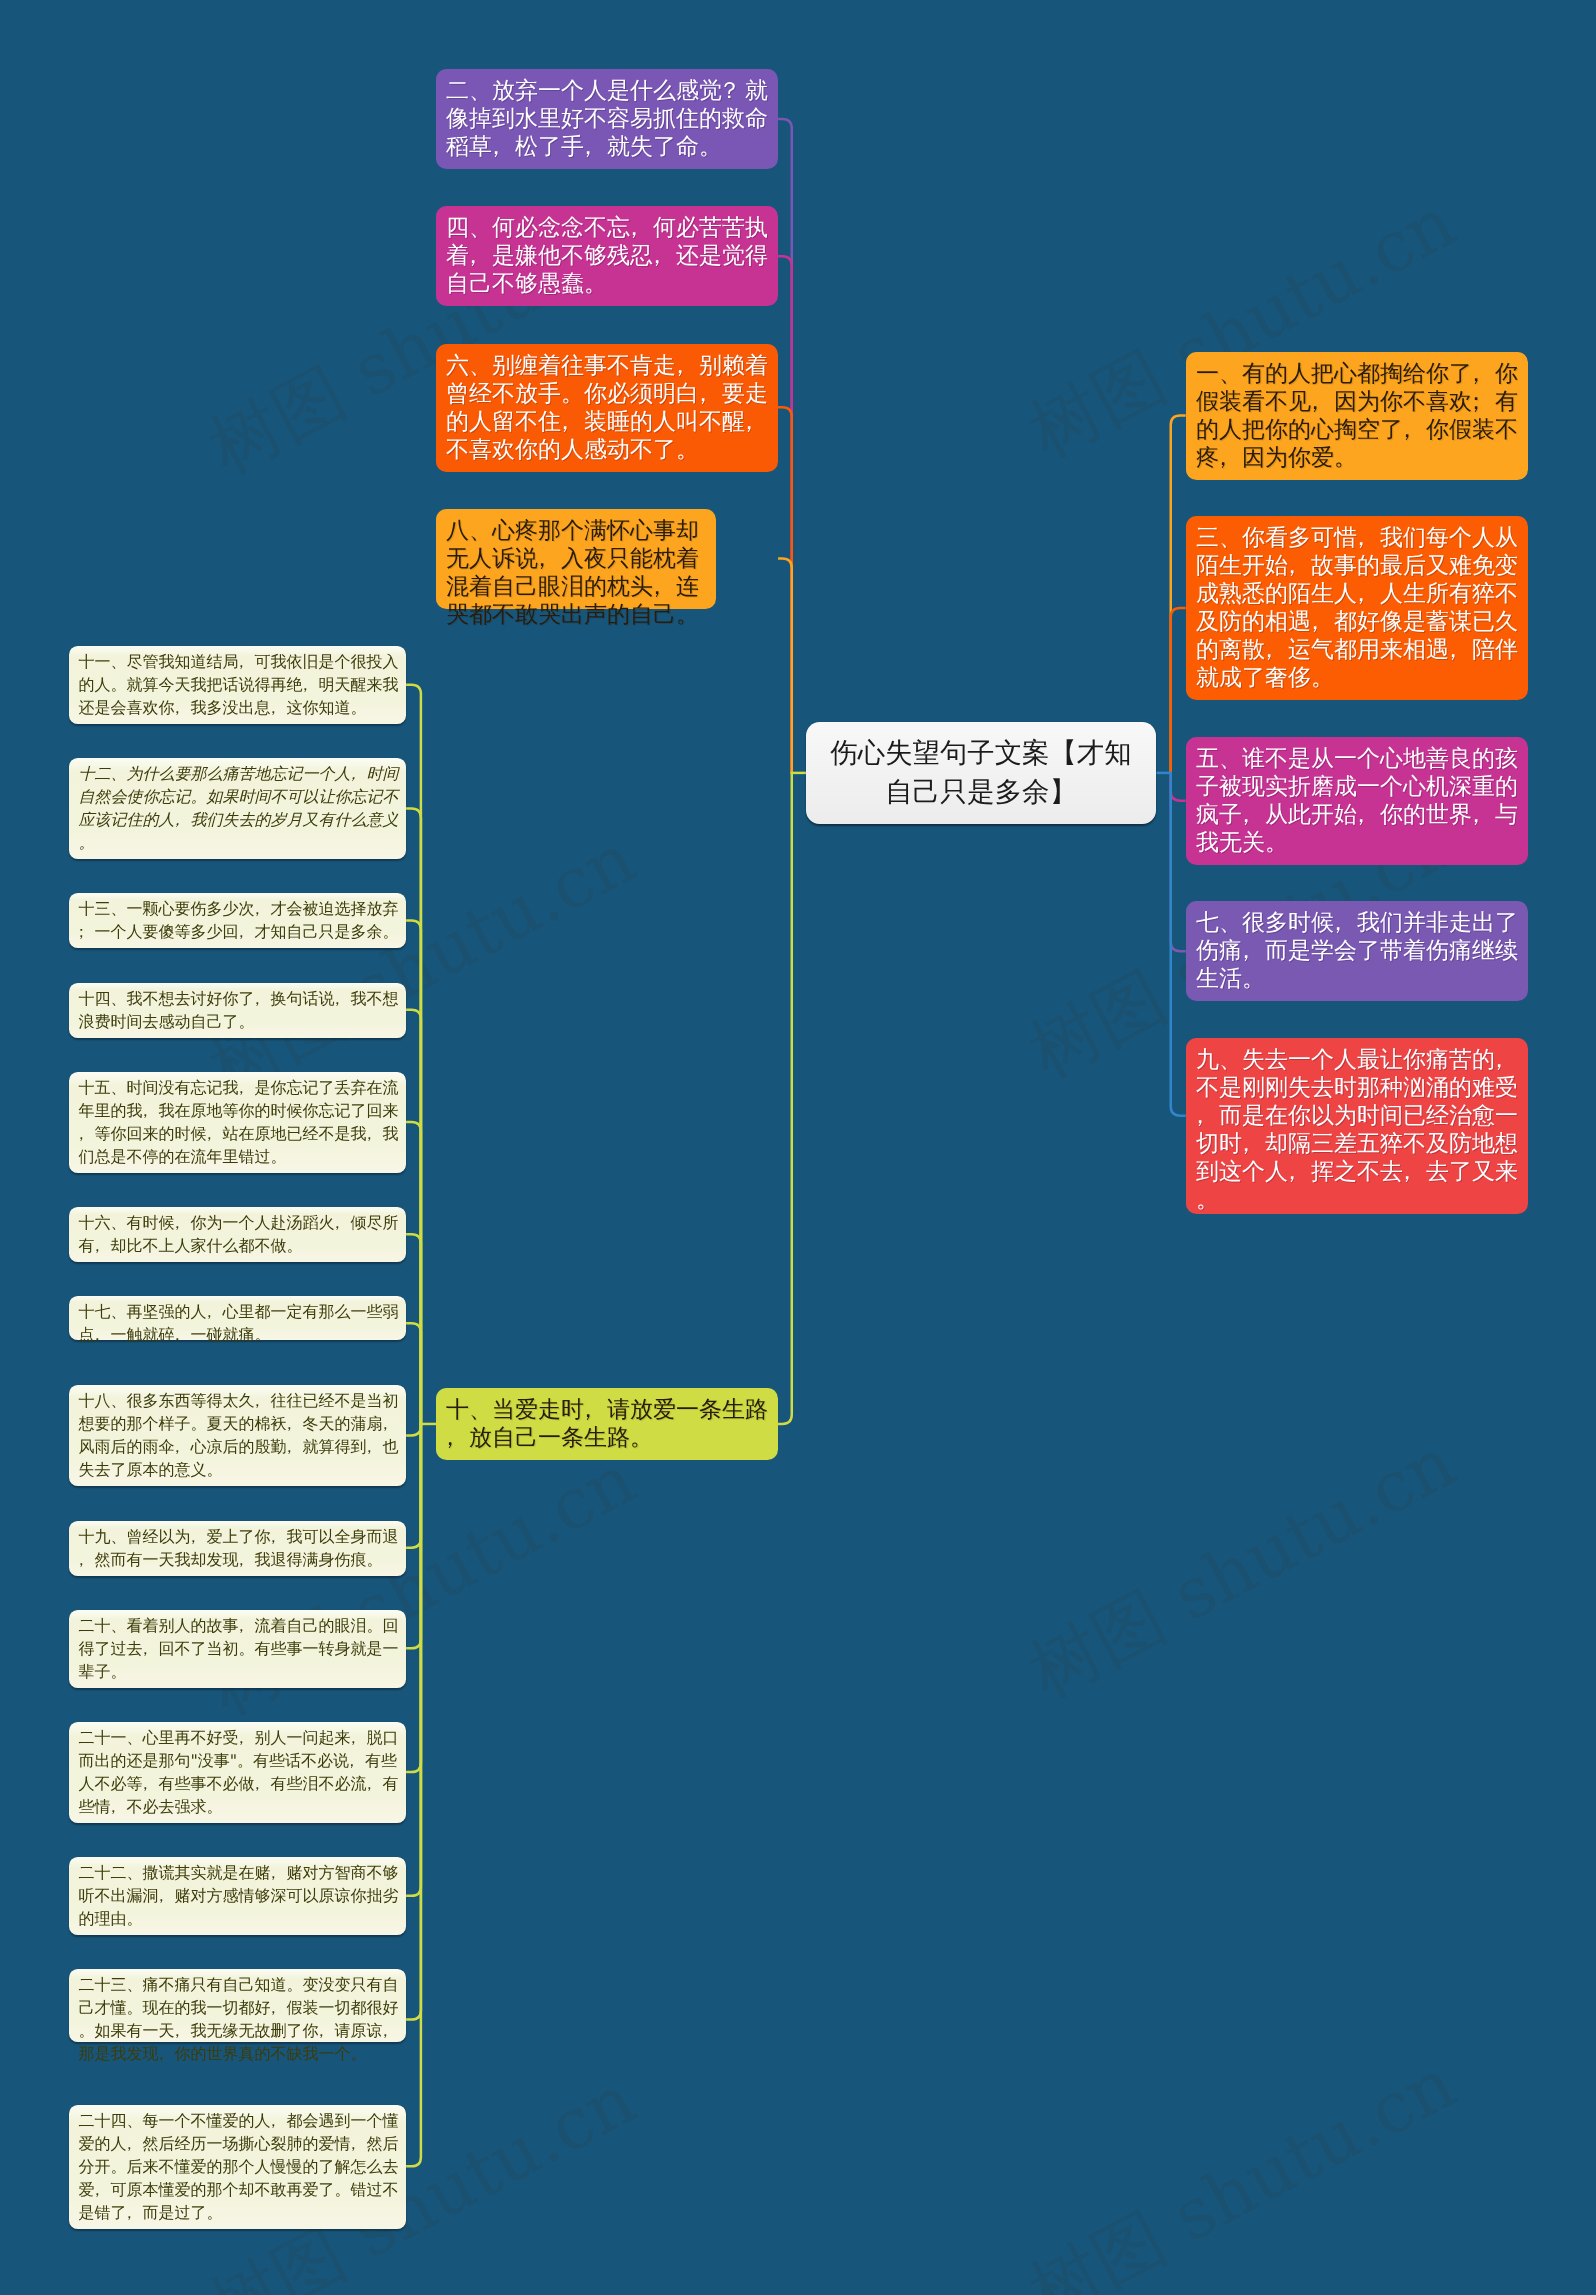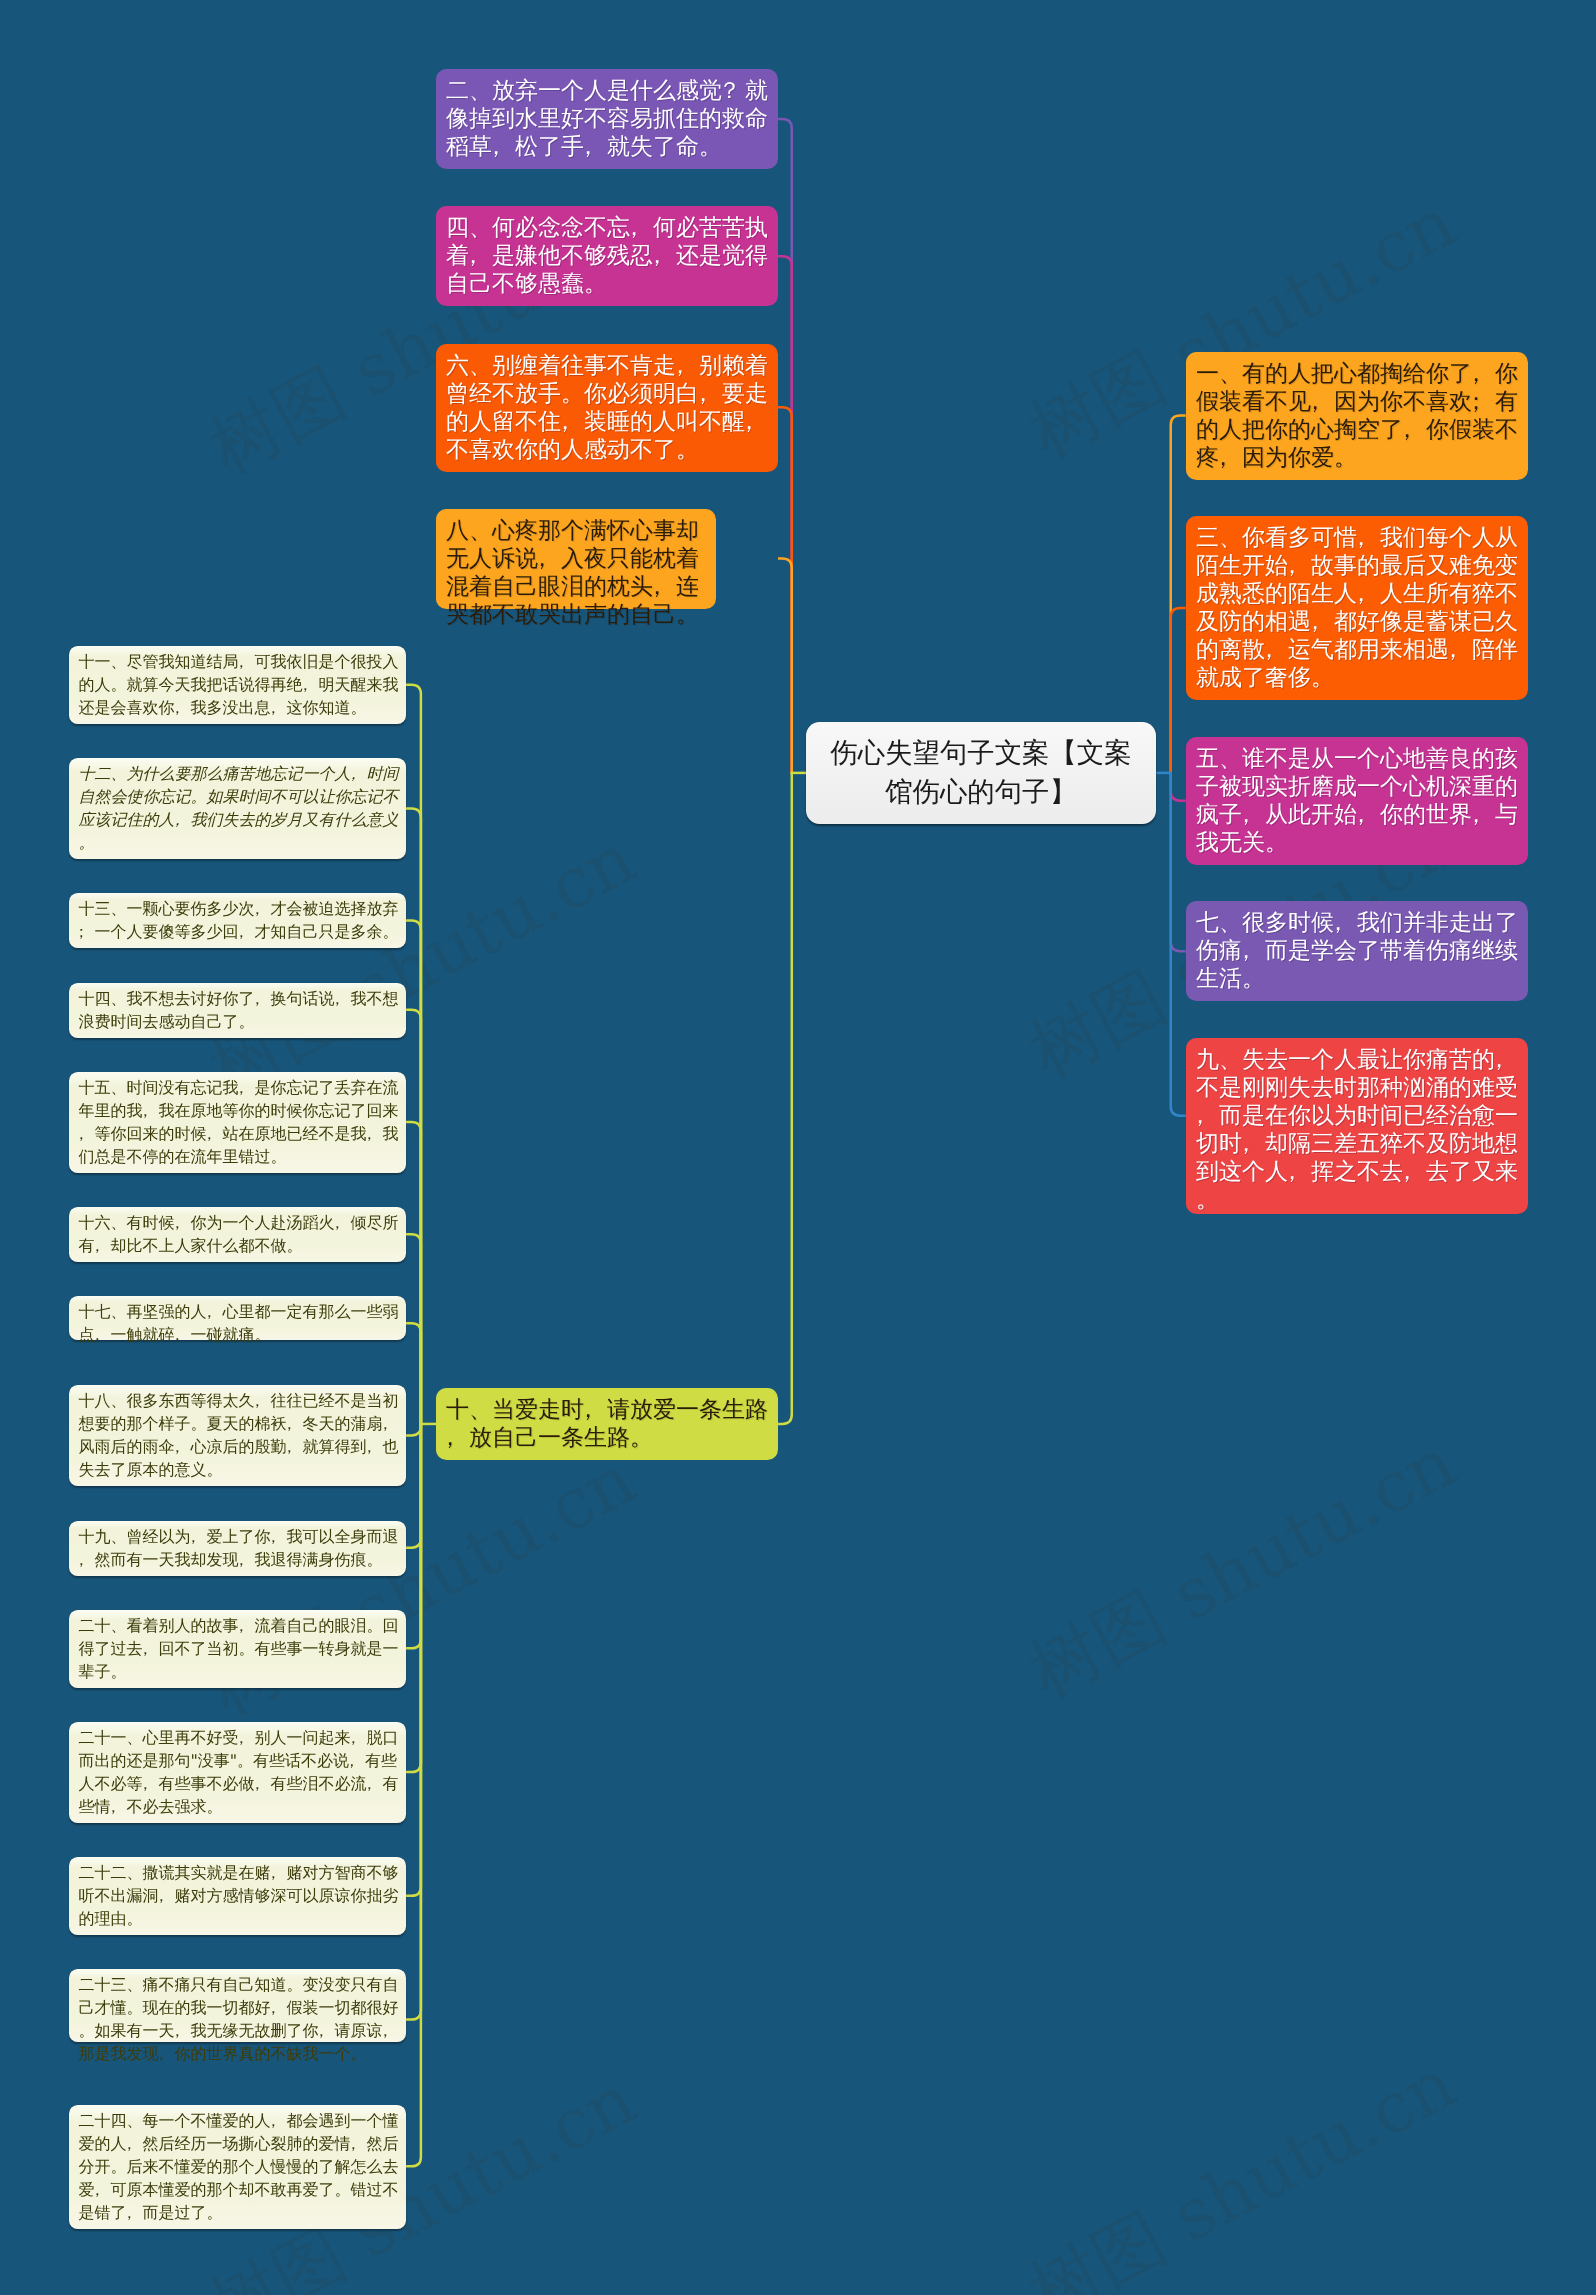--- a/index.html
+++ b/index.html
@@ -118,16 +118,16 @@
 <div class="node leaf" style="left:69px;top:1296px;width:337px;height:44px;">十七、再坚强的人<span class="punct p-mid">，</span>心里都一定有那么一些弱点<span class="punct p-mid">，</span>一触就碎<span class="punct p-mid">，</span>一碰就痛。</div>
 <div class="node leaf" style="left:69px;top:1385px;width:337px;height:101px;">十八、很多东西等得太久<span class="punct p-mid">，</span>往往已经不是当初想要的那个样子。夏天的棉袄<span class="punct p-mid">，</span>冬天的蒲扇<span class="punct p-mid">，</span>风雨后的雨伞<span class="punct p-mid">，</span>心凉后的殷勤<span class="punct p-mid">，</span>就算得到<span class="punct p-mid">，</span>也失去了原本的意义。</div>
 <div class="node leaf" style="left:69px;top:1521px;width:337px;height:55px;">十九、曾经以为<span class="punct p-mid">，</span>爱上了你<span class="punct p-mid">，</span>我可以全身而退<span class="punct p-mid">，</span>然而有一天我却发现<span class="punct p-mid">，</span>我退得满身伤痕。</div>
 <div class="node leaf" style="left:69px;top:1610px;width:337px;height:78px;">二十、看着别人的故事<span class="punct p-mid">，</span>流着自己的眼泪。回得了过去<span class="punct p-mid">，</span>回不了当初。有些事一转身就是一辈子。</div>
 <div class="node leaf" style="left:69px;top:1722px;width:337px;height:101px;">二十一、心里再不好受<span class="punct p-mid">，</span>别人一问起来<span class="punct p-mid">，</span>脱口而出的还是那句"没事"。有些话不必说<span class="punct p-mid">，</span>有些人不必等<span class="punct p-mid">，</span>有些事不必做<span class="punct p-mid">，</span>有些泪不必流<span class="punct p-mid">，</span>有些情<span class="punct p-mid">，</span>不必去强求。</div>
 <div class="node leaf" style="left:69px;top:1857px;width:337px;height:78px;">二十二、撒谎其实就是在赌<span class="punct p-mid">，</span>赌对方智商不够听不出漏洞<span class="punct p-mid">，</span>赌对方感情够深可以原谅你拙劣的理由。</div>
 <div class="node leaf" style="left:69px;top:1969px;width:337px;height:73px;">二十三、痛不痛只有自己知道。变没变只有自己才懂。现在的我一切都好<span class="punct p-mid">，</span>假装一切都很好。如果有一天<span class="punct p-mid">，</span>我无缘无故删了你<span class="punct p-mid">，</span>请原谅<span class="punct p-mid">，</span>那是我发现<span class="punct p-mid">，</span>你的世界真的不缺我一个。</div>
 <div class="node leaf" style="left:69px;top:2105px;width:337px;height:124px;">二十四、每一个不懂爱的人<span class="punct p-mid">，</span>都会遇到一个懂爱的人<span class="punct p-mid">，</span>然后经历一场撕心裂肺的爱情<span class="punct p-mid">，</span>然后分开。后来不懂爱的那个人慢慢的了解怎么去爱<span class="punct p-mid">，</span>可原本懂爱的那个却不敢再爱了。错过不是错了<span class="punct p-mid">，</span>而是过了。</div>
 </div>
 <div class="node center" style="left:806px;top:722px;width:350px;height:102px;">
-      <span>伤心失望句子文案【文案馆伤心的句子】</span>
+      <span>伤心失望句子文案【才知自己只是多余】</span>
     </div>
 </div>
 
 
 </body></html>

